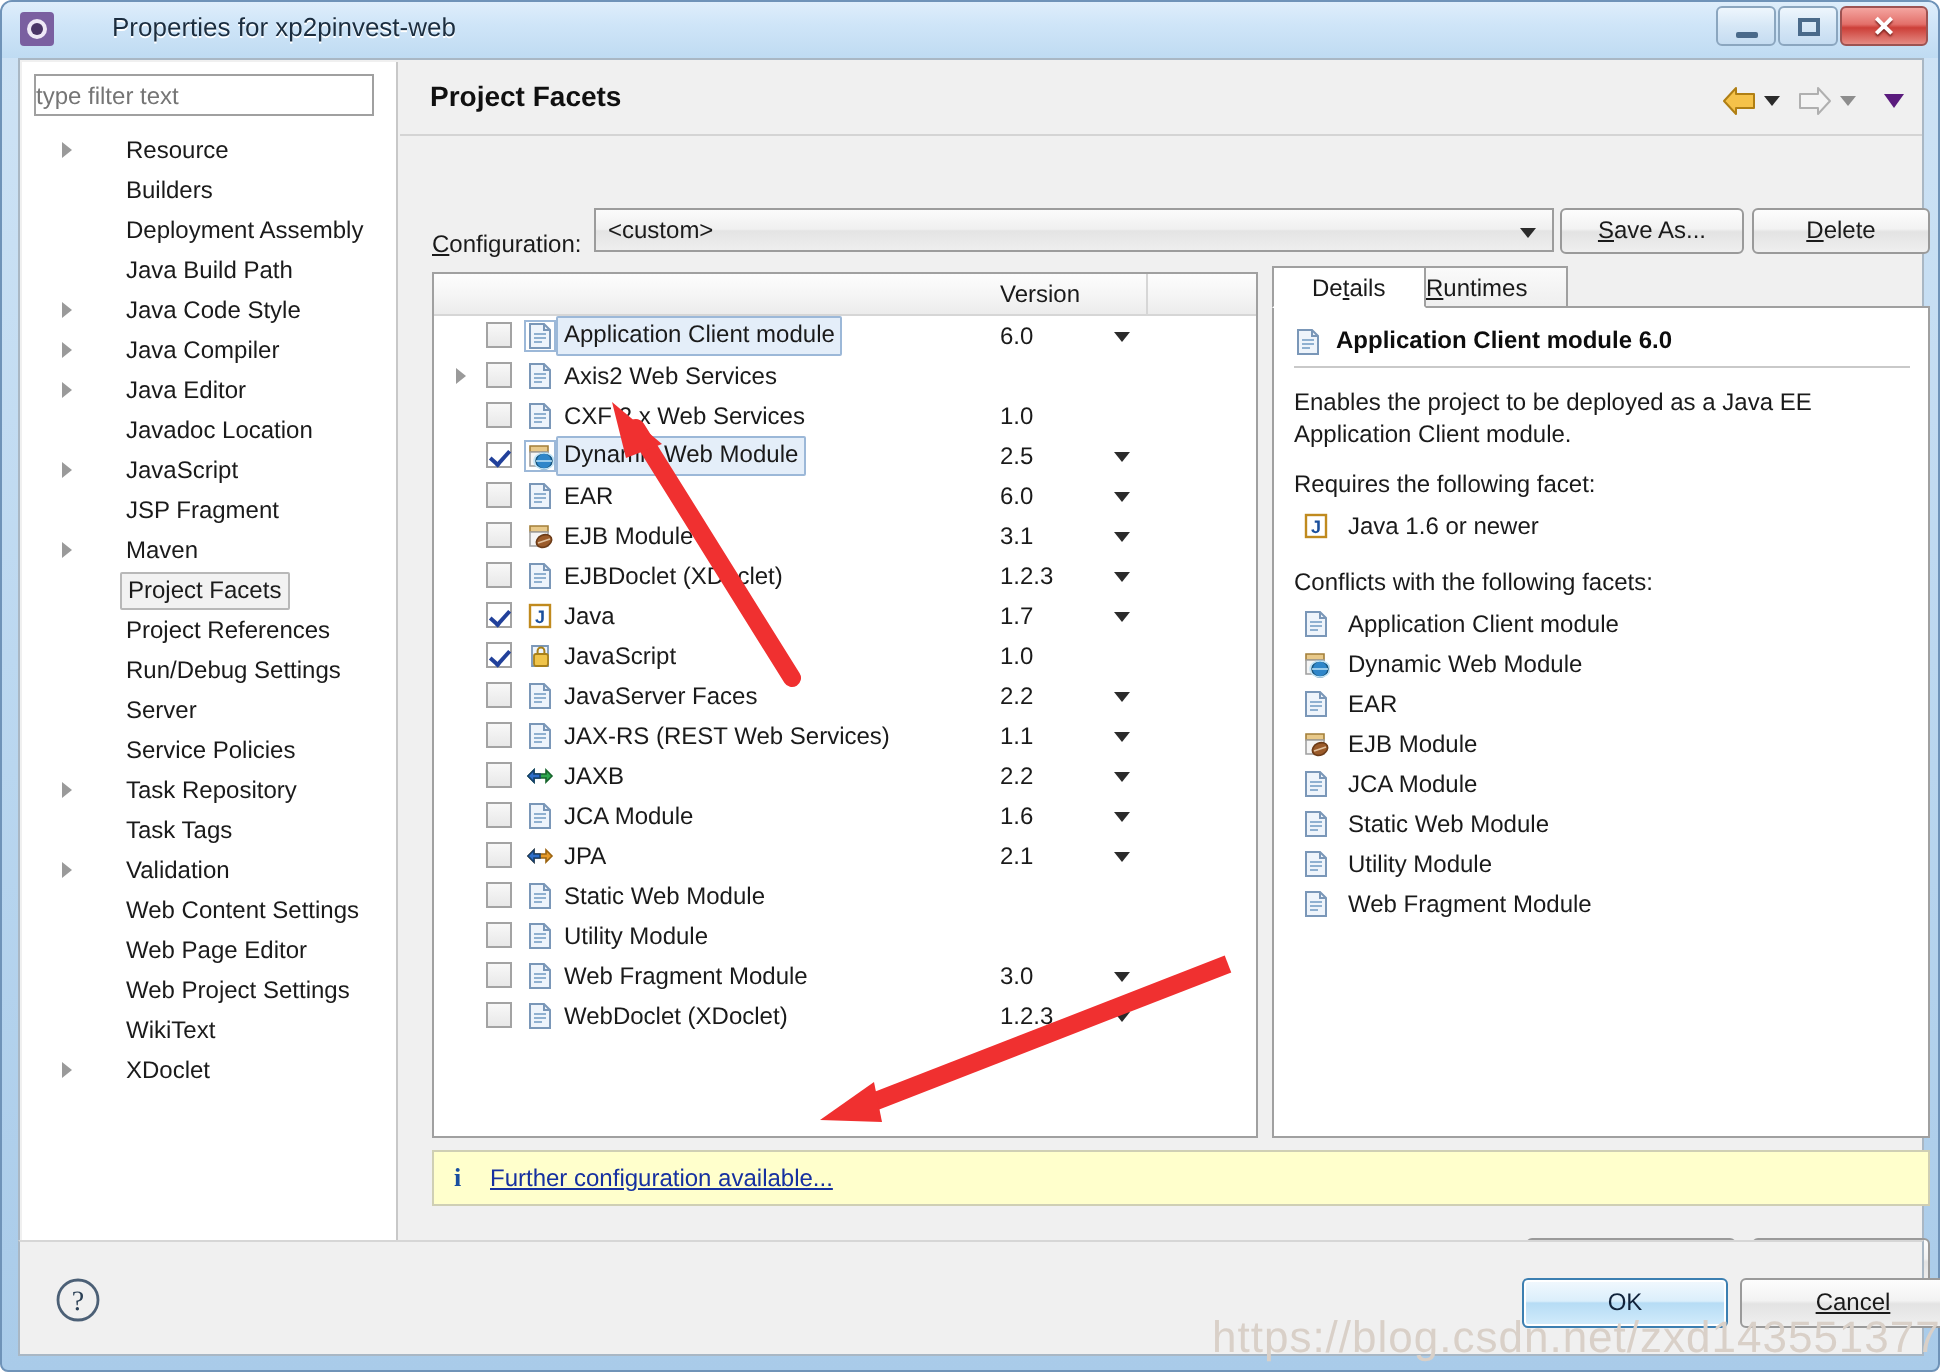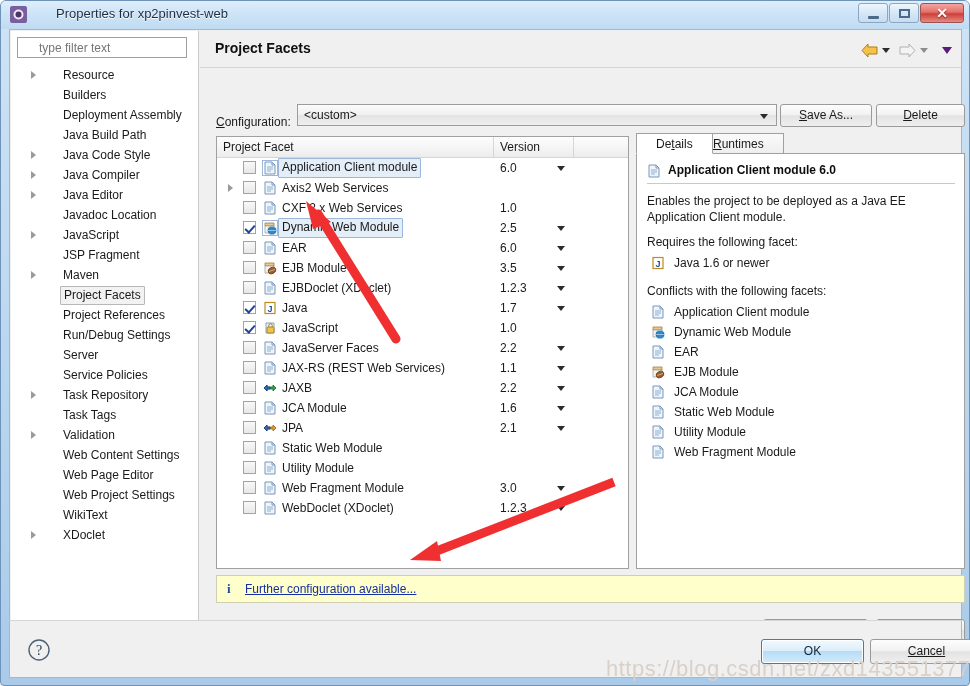--- a/index.html
+++ b/index.html
@@ -81,21 +81,21 @@
     border-right: 1px solid #c8c8c8;
   }
   #filter-wrap { position: absolute; left: 6px; top: 6px; }
   #filter-input {
     width: 170px; height: 21px;
     border: 1px solid #a0a0a0;
     background: #ffffff;
     font-family: "Liberation Sans", sans-serif;
     font-size: 12px;
     color: #3a3a3a;
-    padding: 0 21px;
+    padding: 0 0;
     outline: none;
   }
   #tree { position: absolute; left: 0; top: 34px; width: 187px; }
   .tnode {
     position: relative; height: 20px; line-height: 20px;
     padding-left: 52px; font-size: 12px; color: #1a1a1a;
     white-space: nowrap; cursor: default;
   }
   .tnode .twist {
     position: absolute; left: 20px; top: 6px;
@@ -439,21 +439,20 @@
     <div id="cfg-label"><u>C</u>onfiguration:</div>
     <div id="cfg-combo">
       <div class="val">&lt;custom&gt;</div>
       <div class="cb-caret"></div>
     </div>
     <div class="pbtn" id="btn-saveas"><u>S</u>ave As...</div>
     <div class="pbtn" id="btn-delete"><u>D</u>elete</div>
 
     <div id="facets">
       <div id="facets-head">
-        <div class="colhead" id="ch-facet">Project Facet</div>
         <div class="colhead" id="ch-version">Version</div>
         <div class="colhead" id="ch-pad"></div>
       </div>
       <div id="facet-rows">
           <div class="frow hl">
             <span class="cbx"></span>
             <svg viewBox="0 0 14 14" class="ficon">
               <path d="M2,1 L9,1 L12,4 L12,13 L2,13 Z" fill="#eef4fb" stroke="#7a97b8" stroke-width="1"></path>
               <path d="M9,1 L9,4 L12,4" fill="none" stroke="#7a97b8" stroke-width="1"></path>
               <path d="M4,6 H10 M4,8 H10 M4,10 H8" stroke="#8fb0d0" stroke-width="1"></path>
@@ -507,21 +506,21 @@
           </div>
           <div class="frow">
             <span class="cbx"></span>
             <svg viewBox="0 0 14 14" class="ficon">
               <path d="M2,2 h9 v3 h-9 z" fill="#e8c98a" stroke="#a37f3a" stroke-width="0.8"></path>
               <path d="M2,5 h9 v7 h-9 z" fill="#f5f5f5" stroke="#a0a0a0" stroke-width="0.8"></path>
               <ellipse cx="9" cy="9.5" rx="4" ry="3" fill="#9b5b2a" stroke="#6c3c18" stroke-width="0.8" transform="rotate(-25 9 9.5)"></ellipse>
               <path d="M6,10.5 L12,8.5" stroke="#e2c2a0" stroke-width="0.8"></path>
             </svg>
             <span class="fname">EJB Module</span>
-            <span class="fver">3.5</span>
+            <span class="fver">3.1</span>
             <span class="fcaret"></span>
           </div>
           <div class="frow">
             <span class="cbx"></span>
             <svg viewBox="0 0 14 14" class="ficon">
               <path d="M2,1 L9,1 L12,4 L12,13 L2,13 Z" fill="#eef4fb" stroke="#7a97b8" stroke-width="1"></path>
               <path d="M9,1 L9,4 L12,4" fill="none" stroke="#7a97b8" stroke-width="1"></path>
               <path d="M4,6 H10 M4,8 H10 M4,10 H8" stroke="#8fb0d0" stroke-width="1"></path>
             </svg>
             <span class="fname">EJBDoclet (XDoclet)</span>

